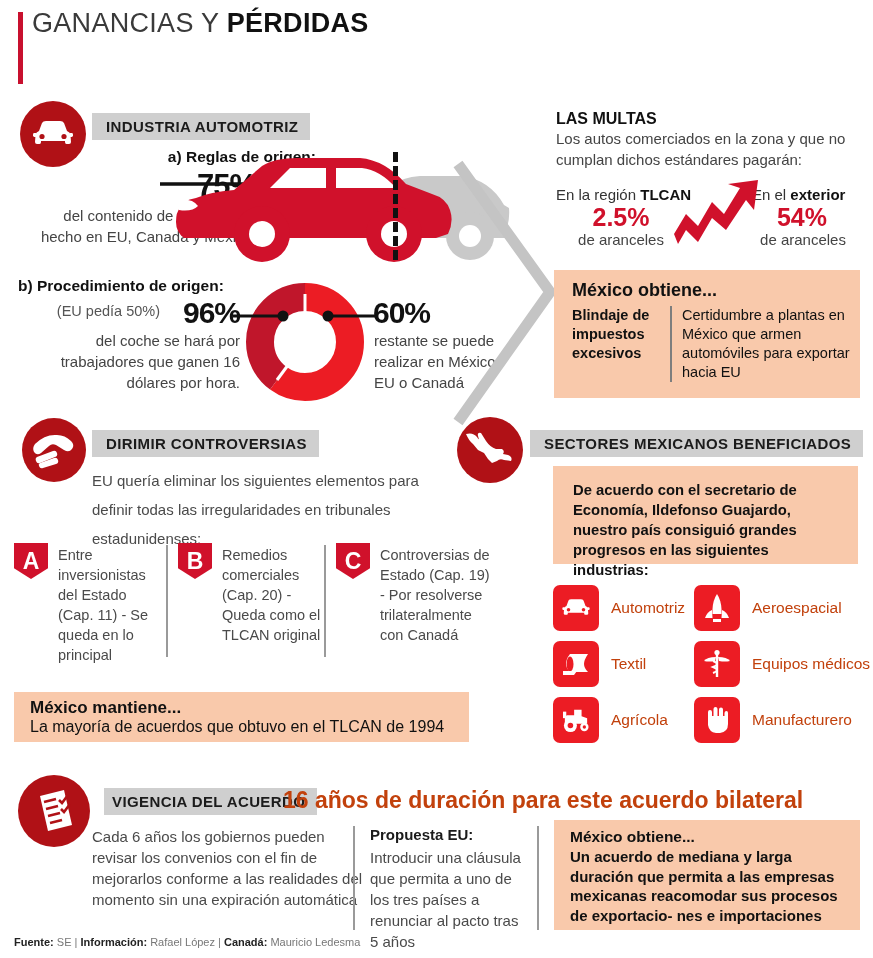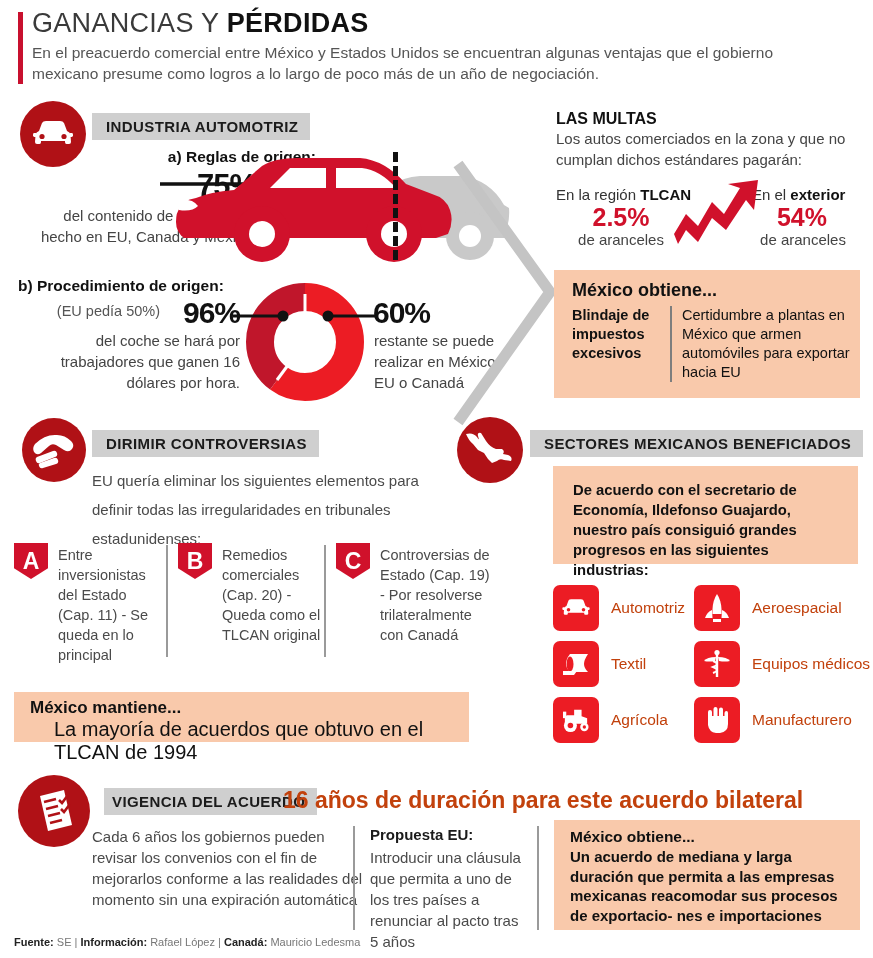--- a/index.html
+++ b/index.html
@@ -94,21 +94,21 @@
   #sec-head{left:530px;top:430px;}
   #sec-box{position:absolute;left:553px;top:466px;width:305px;height:98px;}
   #sec-box p{margin:0;padding:14px 14px 0 20px;font-weight:700;font-size:14.8px;line-height:20px;color:#111;}
   .sector{position:absolute;display:flex;align-items:center;}
   .sector .tile{width:46px;height:46px;background:#ec1c24;border-radius:7px;display:flex;align-items:center;justify-content:center;}
   .sector .nm{margin-left:12px;font-size:15.5px;color:#c2410c;white-space:nowrap;}
 
   
   #mantiene{position:absolute;left:14px;top:692px;width:455px;height:50px;}
   #mantiene .h{position:absolute;left:16px;top:6px;font-weight:700;font-size:17px;color:#111;}
-  #mantiene .s{position:absolute;left:16px;top:26px;font-size:20px;color:#111;margin-left:24px;}
+  #mantiene .s{position:absolute;left:16px;top:26px;font-size:16px;color:#111;}
 
   
   #vig-icon{left:18px;top:775px;width:72px;height:72px;}
   #vig-head{left:104px;top:788px;padding-left:8px;}
   #vig-strap{position:absolute;left:283px;top:787px;font-weight:700;font-size:23px;color:#c2410c;}
   #vig-c1{position:absolute;left:92px;top:826px;width:280px;font-size:15px;line-height:21px;color:#4a4a4a;}
   #vig-sep1{position:absolute;left:353px;top:826px;width:2px;height:104px;background:#9a9a9a;}
   #vig-c2h{position:absolute;left:370px;top:826px;font-weight:700;font-size:15px;color:#1b1b1b;}
   #vig-c2{position:absolute;left:370px;top:847px;width:160px;font-size:15px;line-height:21px;color:#4a4a4a;}
   #vig-sep2{position:absolute;left:537px;top:826px;width:2px;height:104px;background:#9a9a9a;}
@@ -119,21 +119,20 @@
   
   #footer{position:absolute;left:14px;top:936px;font-size:11px;color:#777;}
   #footer b{color:#222;}
 </style>
 </head>
 <body>
 
 <div id="header">
   <div class="title-bar"></div>
   <h1 class="title"><span>GANANCIAS Y </span><b>PÉRDIDAS</b></h1>
-  <p class="subtitle">En el preacuerdo comercial entre México y Estados Unidos se encuentran algunas ventajas que el gobierno mexicano presume como logros a lo largo de poco más de un año de negociación.</p>
 </div>
 
 <div class="circ-icon" id="auto-icon">
   <svg width="44" height="32" viewBox="0 0 44 32">
     <path fill="#ffffff" d="M8 13 L11 5 Q12 3 15 3 L29 3 Q32 3 33 5 L36 13 Q39 14 39.5 17 L40 24 Q40 26 38 26 L35.5 26 Q34 26 34 24 L34 23 L10 23 L10 24 Q10 26 8.5 26 L6 26 Q4 26 4 24 L4.5 17 Q5 14 8 13 Z M13.5 6 L30.5 6 L33 13 L11 13 Z"></path>
     <circle fill="#b01116" cx="11" cy="18.5" r="2.6"></circle>
     <circle fill="#b01116" cx="33" cy="18.5" r="2.6"></circle>
     <rect fill="#ffffff" x="2" y="15" width="4" height="4" rx="1.4"></rect>
     <rect fill="#ffffff" x="38" y="15" width="4" height="4" rx="1.4"></rect>
   </svg>

